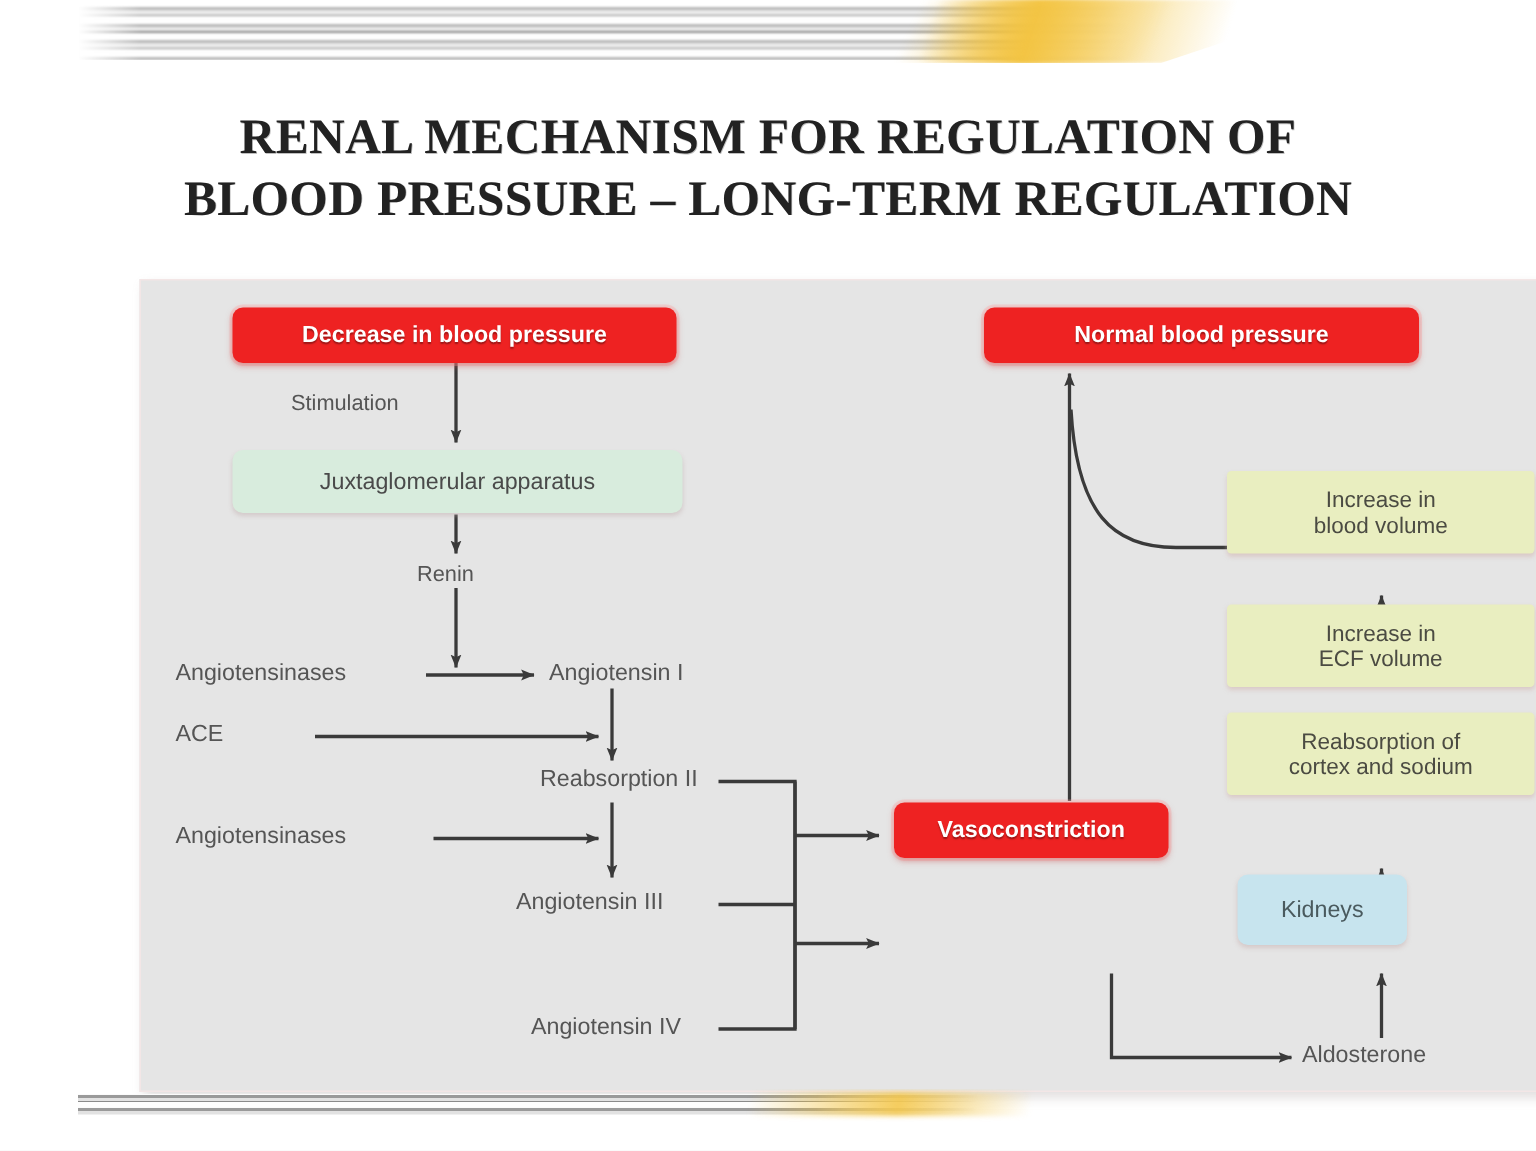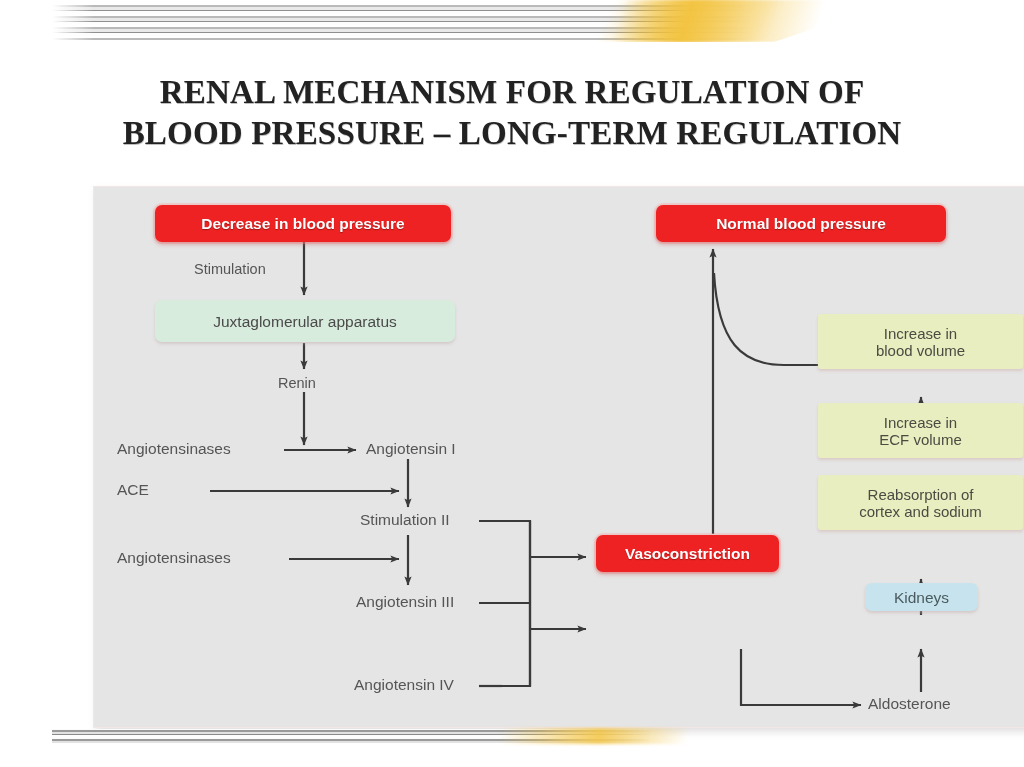--- a/index.html
+++ b/index.html
@@ -276,39 +276,39 @@
     <div class="node yellow" style="left:724px; top:216px; width:205px; height:55px; flex-direction:column;">
       <span>Increase in</span>
       <span>ECF volume</span>
     </div>
 
     <div class="node yellow" style="left:724px; top:288px; width:205px; height:55px; flex-direction:column;">
       <span>Reabsorption of</span>
       <span>cortex and sodium</span>
     </div>
 
-    <div class="node blue" style="left:771px; top:396px; width:113px; height:28px;">
+    <div class="node blue" style="left:731px; top:396px; width:113px; height:47px;">
       <span>Kidneys</span>
     </div>
 
     <div class="plain small" style="left:100px; top:74px;">Stimulation</div>
 
     <div class="plain small" style="left:184px; top:188px;">Renin</div>
 
     <div class="plain" style="left:23px; top:253px;">Angiotensinases</div>
 
     <div class="plain" style="left:23px; top:294px;">ACE</div>
 
     <div class="plain" style="left:23px; top:362px;">Angiotensinases</div>
 
     <div class="plain" style="left:272px; top:253px;">Angiotensin I</div>
 
-    <div class="plain" style="left:266px; top:324px;">Stimulation II</div>
-
-    <div class="plain" style="left:262px; top:406px;">Angiotensin III</div>
+    <div class="plain" style="left:266px; top:324px;">Reabsorption II</div>
+
+    <div class="plain" style="left:250px; top:406px;">Angiotensin III</div>
 
     <div class="plain" style="left:260px; top:489px;">Angiotensin IV</div>
 
     <div class="plain" style="left:774px; top:508px;text-align:right;">Aldosterone</div>
 
   </div>
 
   <div class="footer-band">
     <div class="footer-stripes"></div>
     <div class="footer-gold"></div>

